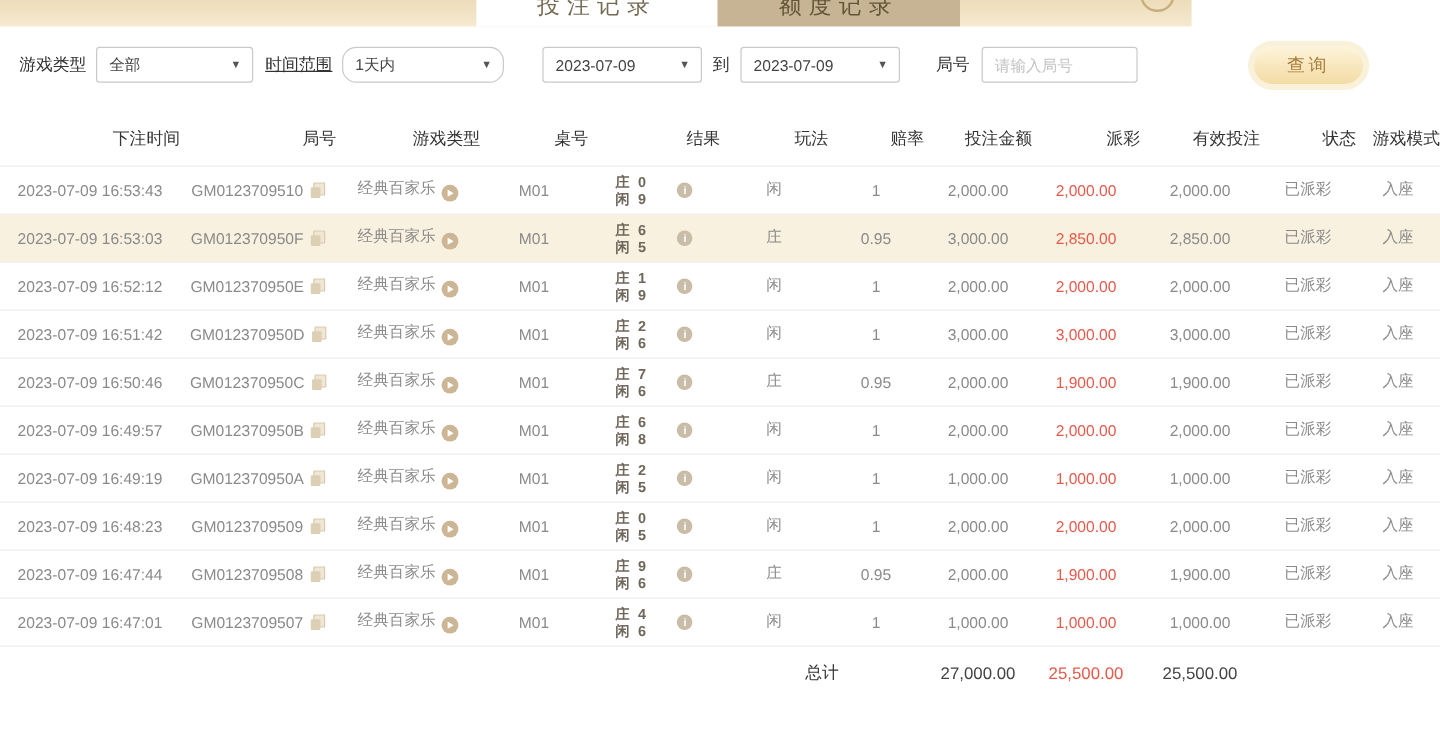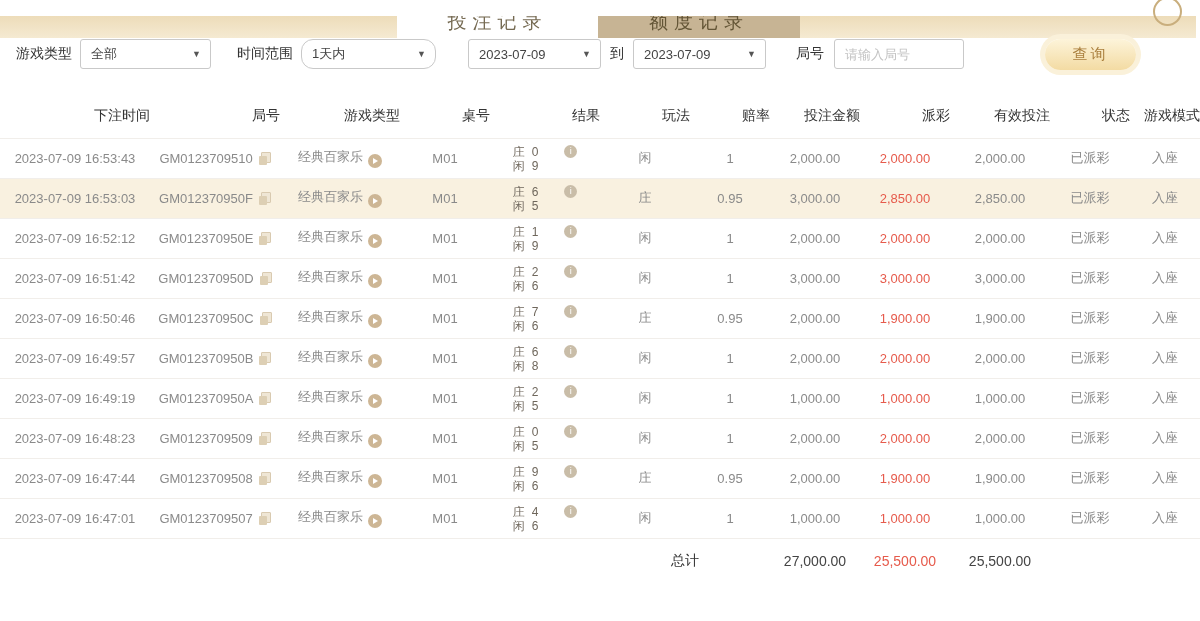--- a/index.html
+++ b/index.html
@@ -4,21 +4,21 @@
 <style>
   * { margin:0; padding:0; box-sizing:border-box; }
   html,body { background:#fff; }
   .screen {
     position:relative; width:1200px; height:621px; overflow:hidden;
     background:#fff; font-family:"Liberation Sans", sans-serif;
   }
 
   
   .tabbar {
-    position:absolute; top:16px; left:0; width:1196px; height:22px;
+    position:absolute; top:0; left:0; width:993px; height:22px;
     background:linear-gradient(#eddcb9, #f5ead2);
   }
   .tab { position:absolute; top:0; height:22px; overflow:hidden; cursor:pointer; }
   .tab span {
     display:block; font-size:19px; line-height:26px; margin-top:-7px;
     text-align:center; letter-spacing:6px; color:#6e5f46;
   }
   .tab.active { left:397px; width:201px; background:#fff; }
   .tab.active span { color:#756a52; }
   .tab.inactive { left:598px; width:202px; background:#c7b494; }
@@ -76,21 +76,21 @@
   }
   tr.hl { background:#f9f1e0; }
   td.c-time { color:#858585; }
   td.c-round { color:#858585; }
   td.c-gtype { color:#6f675c; }
   td.c-side, td.c-status, td.c-mode { color:#555; }
   td.c-amt, td.c-valid { color:#666; }
   .red { color:#e65a4b !important; }
 
   
-  .result-wrap { display:inline-flex; align-items:flex-start; gap:26px; }
+  .result-wrap { display:inline-flex; align-items:center; gap:26px;font-weight:bold; }
   .result-lines { display:inline-block; text-align:left; font-size:12px; line-height:14px; color:#6f675c; }
   .result-lines .num { display:inline-block; margin-left:7px; }
   .info-icon {
     display:inline-flex; width:13px; height:13px; border-radius:50%;
     background:#c9bda8; color:#fff; font-size:9px; font-style:normal;
     align-items:center; justify-content:center; cursor:pointer;
   }
 
   
   .copy-icon { display:inline-block; position:relative; width:12px; height:13px; margin-left:6px; vertical-align:-2px; cursor:pointer; }
@@ -131,21 +131,21 @@
     <div class="close-circle"></div>
   </div>
 
   <div class="filters">
     <span class="flabel">游戏类型</span>
     <div class="selectbox" style="width:131px; margin-left:8px;">
       <span>全部</span>
       <span class="caret">▼</span>
     </div>
 
-    <span class="flabel" style="margin-left:26px;">时间范围</span>
+    <span class="flabel" style="margin-left:10px;text-decoration:underline;">时间范围</span>
     <div class="selectbox" style="width:135px; margin-left:8px;border-radius:12px;">
       <span>1天内</span>
       <span class="caret">▼</span>
     </div>
 
     <div class="selectbox" style="width:133px; margin-left:32px;">
       <span>2023-07-09</span>
       <span class="caret">▼</span>
     </div>
     <span class="flabel" style="margin:0 9px;">到</span>

